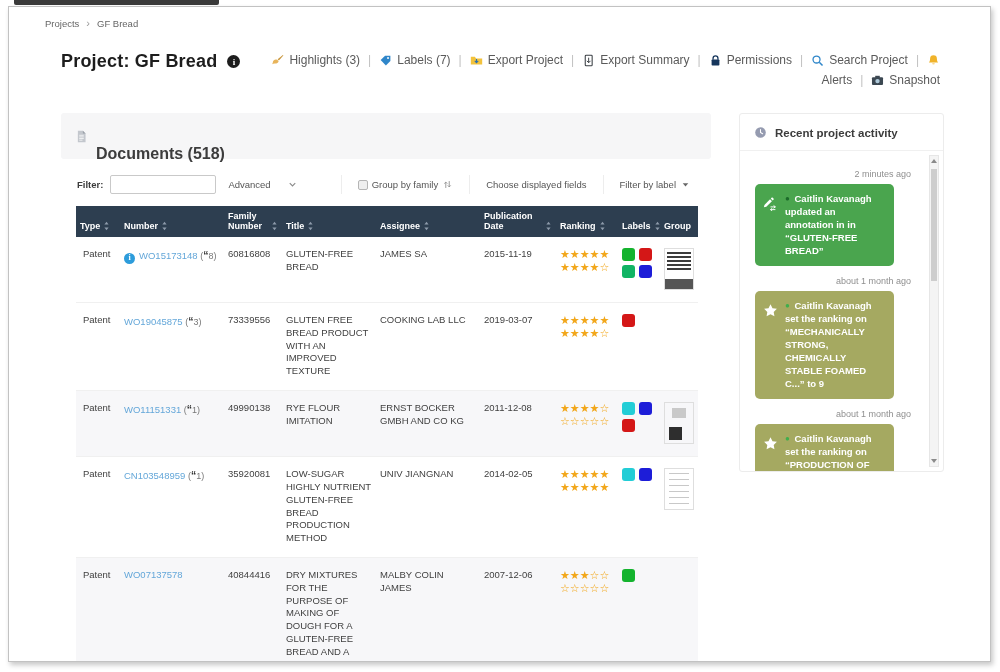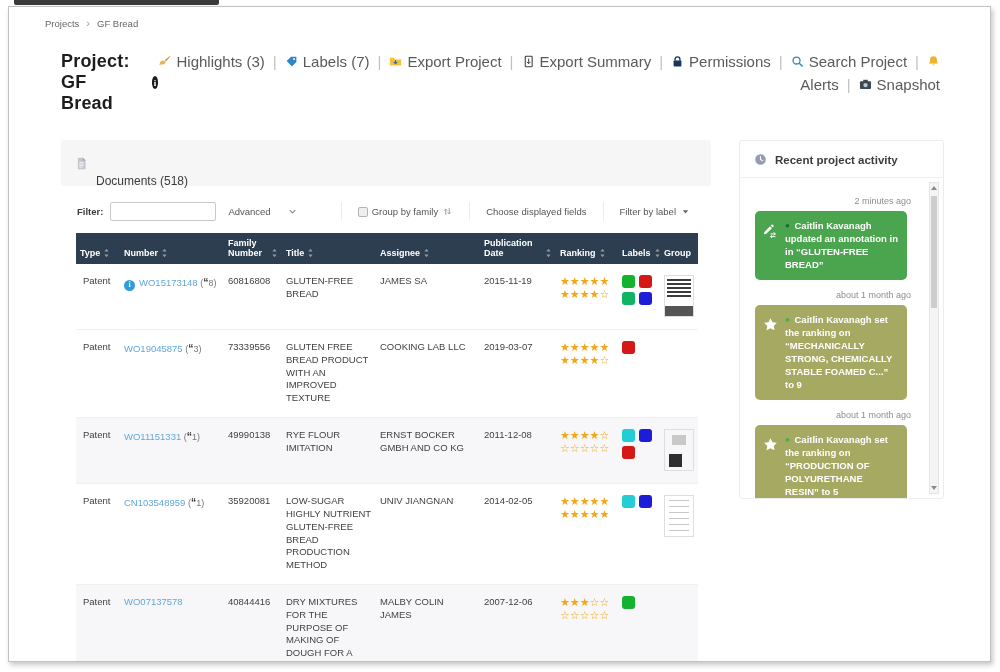--- a/index.html
+++ b/index.html
@@ -21,38 +21,38 @@
 
   
   .page-header { display:flex; justify-content:space-between; align-items:flex-start;
     padding:22px 50px 0 52px; }
   .title-wrap { display:flex; align-items:center; gap:10px; }
   .page-title { font-size:18px; font-weight:bold; color:#1d1d1d; letter-spacing:.2px; }
   .info-circle { width:13px; height:13px; border-radius:50%; background:#1d1d1d; color:#fff;
     font-size:9px; font-weight:bold; display:inline-flex; align-items:center; justify-content:center;
     font-family:"Liberation Serif", serif; cursor:pointer; }
 
-  .toolbar { text-align:right; font-size:15px; color:#5a5a5a; padding-top:2px; }
+  .toolbar { text-align:right; font-size:12px; color:#5a5a5a; padding-top:2px; }
   .toolbar-row { display:flex; justify-content:flex-end; align-items:center; }
   .toolbar-row + .toolbar-row { margin-top:6px; }
   .tb-item { display:inline-flex; align-items:center; gap:5px; cursor:pointer; white-space:nowrap; }
   .tb-sep { color:#c0c0c0; margin:0 8px; }
   .icon { display:inline-flex; }
   .icon svg { display:block; }
   .icon-13 svg { width:13px; height:13px; }
   .icon-11 svg { width:11px; height:11px; }
 
   
   .content { display:flex; margin:26px 0 0 52px; gap:28px; align-items:flex-start; }
   .left-card { width:650px; }
 
   .docs-band { background:#f6f6f7; border-radius:3px; height:46px; display:flex;
     align-items:center; justify-content:space-between; padding:0 14px 0 14px; }
   .docs-title-wrap { display:flex; align-items:center; gap:8px; }
-  .docs-title { font-size:12px; font-weight:normal; color:#3c3c3c;margin-top:36px; }
+  .docs-title { font-size:16px; font-weight:bold; color:#3c3c3c;margin-top:36px; }
   .band-buttons { display:flex; gap:9px; }
   .btn { background:#1d81c2; color:#fff; border:none; border-radius:3px; font-size:9.5px;
     font-weight:bold; padding:6px 11px; display:inline-flex; align-items:center; gap:6px;
     cursor:pointer; font-family:"Liberation Sans", sans-serif; }
 
   
   .filter-row { display:flex; align-items:center; padding:16px 4px 12px 16px; font-size:9.5px; color:#555; }
   .filter-label { font-weight:bold; color:#3c3c3c; margin-right:7px; }
   .filter-input { width:106px; height:19px; border:1px solid #c9c9c9; border-radius:2px;
     font-size:10px; padding:0 4px; }
@@ -93,21 +93,21 @@
       repeating-linear-gradient(180deg,#c8c8c8 0 1px, transparent 1px 6px) 4px 4px/20px 34px no-repeat; }
 
   
   .right-card { width:205px; border:1px solid #ececec; border-radius:3px; background:#fff; }
   .activity-header { display:flex; align-items:center; gap:8px; padding:12px 12px 11px 14px;
     border-bottom:1px solid #f0f0f0; }
   .activity-title { font-size:11.5px; font-weight:bold; color:#3c3c3c; }
   .activity-list { position:relative; height:320px; overflow:hidden; }
   .act-time { font-size:9px; color:#8f8f8f; text-align:right; margin:10px 32px 5px 0; }
   .act-time.first { margin-top:18px; }
-  .act-card { margin-left:15px; width:152px; border-radius:5px; padding:8px 8px 9px 8px;
+  .act-card { margin-left:15px; width:139px; border-radius:5px; padding:8px 8px 9px 8px;
     color:#fff; display:flex; gap:7px; cursor:pointer; }
   .act-card .icon { flex:none; margin-top:4px; }
   .act-card .icon svg { width:15px; height:15px; }
   .act-text { font-size:9.5px; line-height:13px; font-weight:bold; }
   .act-text .dot { font-size:8px; vertical-align:1px; margin-right:2px; }
 
   
   .sb { position:absolute; top:4px; bottom:4px; right:4px; width:10px; background:#f4f4f4;
     border:1px solid #e6e6e6; }
   .sb-btn { position:absolute; left:0; right:0; height:10px; display:flex;

